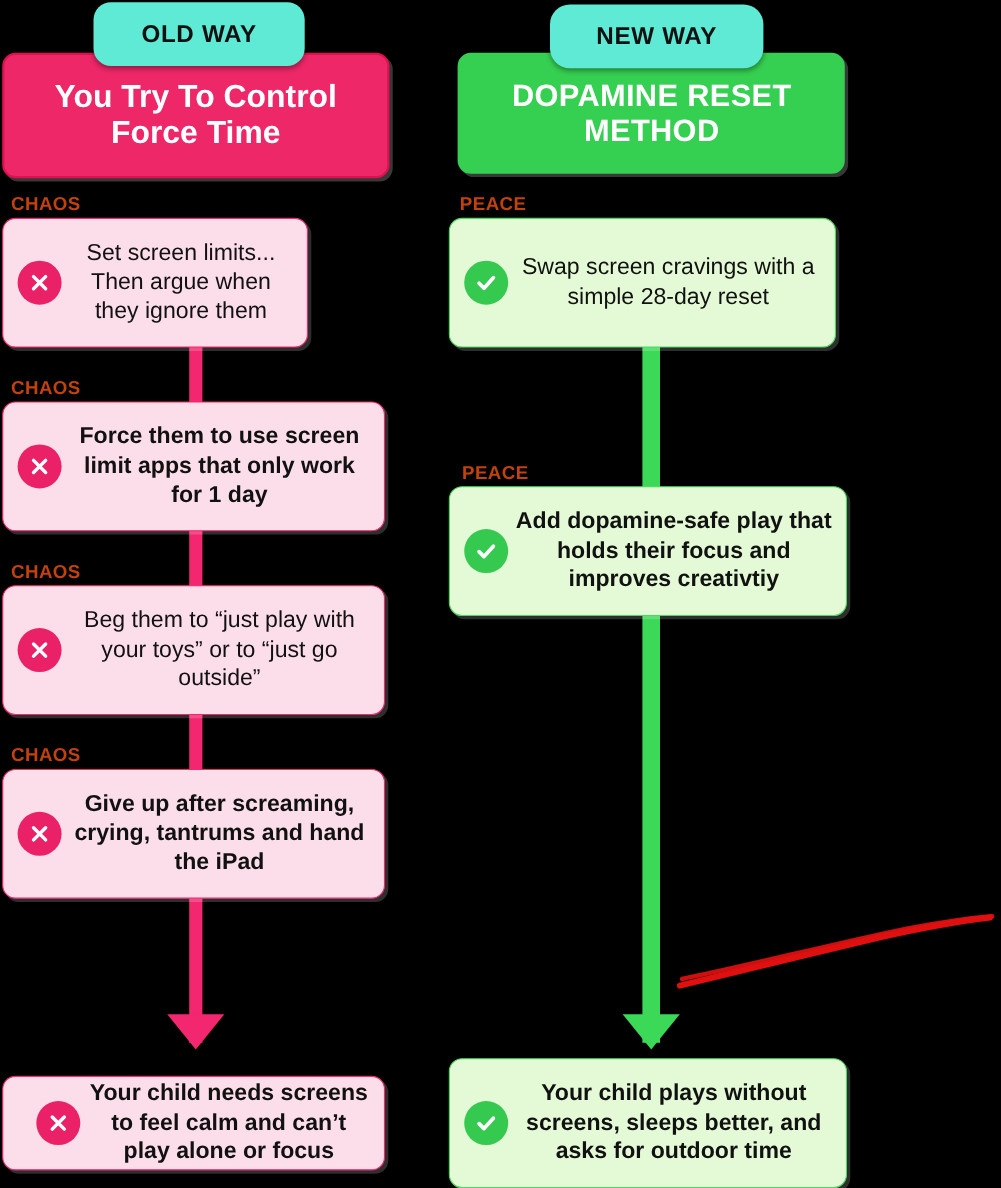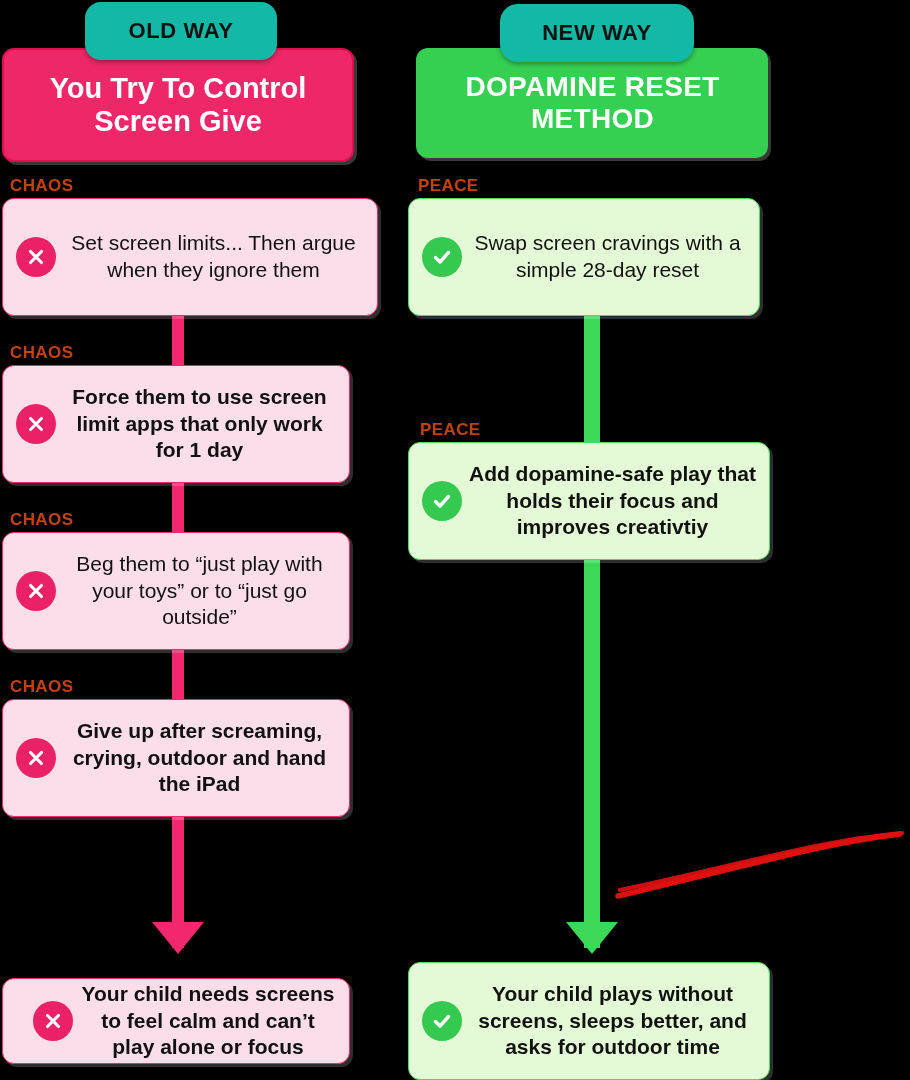--- a/index.html
+++ b/index.html
@@ -18,21 +18,21 @@
 
   .canvas {
     position: absolute;
     inset: 0;
     background: #000000;
   }
 
   
   .way-badge {
     position: absolute;
-    background: #14b8a6;
+    background: #5eead4;
     border-radius: 16px;
     display: flex;
     align-items: center;
     justify-content: center;
     z-index: 5;
     box-shadow: 0 2px 5px rgba(0,0,0,0.35);
   }
   .way-badge span {
     font-size: 22px;
     font-weight: 700;
@@ -158,31 +158,31 @@
     z-index: 6;
     pointer-events: none;
   }
 </style>
 </head>
 <body>
 
 <div class="canvas">
 
   <div class="col-header" id="header-old">
-    <span>You Try To Control Screen Give</span>
+    <span>You Try To Control Force Time</span>
   </div>
   <div class="way-badge" id="badge-old">
     <span>OLD WAY</span>
   </div>
 
   <div class="connector pink" style="left:172px; top:300px; width:12px; height:648px;"></div>
   <div class="arrow-head pink" style="left:152px; top:922px;"></div>
 
   <div class="tag" style="left:10px; top:176px;">CHAOS</div>
-  <div class="card bad" style="left:2px; top:198px; width:376px; height:118px;">
+  <div class="card bad" style="left:2px; top:198px; width:278px; height:118px;">
     <div class="badge-icon">
       <svg width="22" height="22" viewBox="0 0 24 24" aria-hidden="true">
         <path d="M6 6 L18 18 M18 6 L6 18" stroke="#ffffff" stroke-width="3.4" stroke-linecap="round"></path>
       </svg>
     </div>
     <div class="card-text">Set screen limits... Then argue when they ignore them</div>
   </div>
 
   <div class="tag" style="left:10px; top:343px;">CHAOS</div>
   <div class="card bad" style="left:2px; top:365px; width:348px; height:118px;">
@@ -204,21 +204,21 @@
     <div class="card-text">Beg them to “just play with your toys” or to “just go outside”</div>
   </div>
 
   <div class="tag" style="left:10px; top:677px;">CHAOS</div>
   <div class="card bad" style="left:2px; top:699px; width:348px; height:118px;">
     <div class="badge-icon">
       <svg width="22" height="22" viewBox="0 0 24 24" aria-hidden="true">
         <path d="M6 6 L18 18 M18 6 L6 18" stroke="#ffffff" stroke-width="3.4" stroke-linecap="round"></path>
       </svg>
     </div>
-    <div class="card-text bold">Give up after screaming, crying, outdoor and hand the iPad</div>
+    <div class="card-text bold">Give up after screaming, crying, tantrums and hand the iPad</div>
   </div>
 
   <div class="card bad" style="left:2px; top:978px; width:348px; height:86px;padding-left:17px;">
     <div class="badge-icon">
       <svg width="22" height="22" viewBox="0 0 24 24" aria-hidden="true">
         <path d="M6 6 L18 18 M18 6 L6 18" stroke="#ffffff" stroke-width="3.4" stroke-linecap="round"></path>
       </svg>
     </div>
     <div class="card-text bold">Your child needs screens to feel calm and can’t play alone or focus</div>
   </div>

